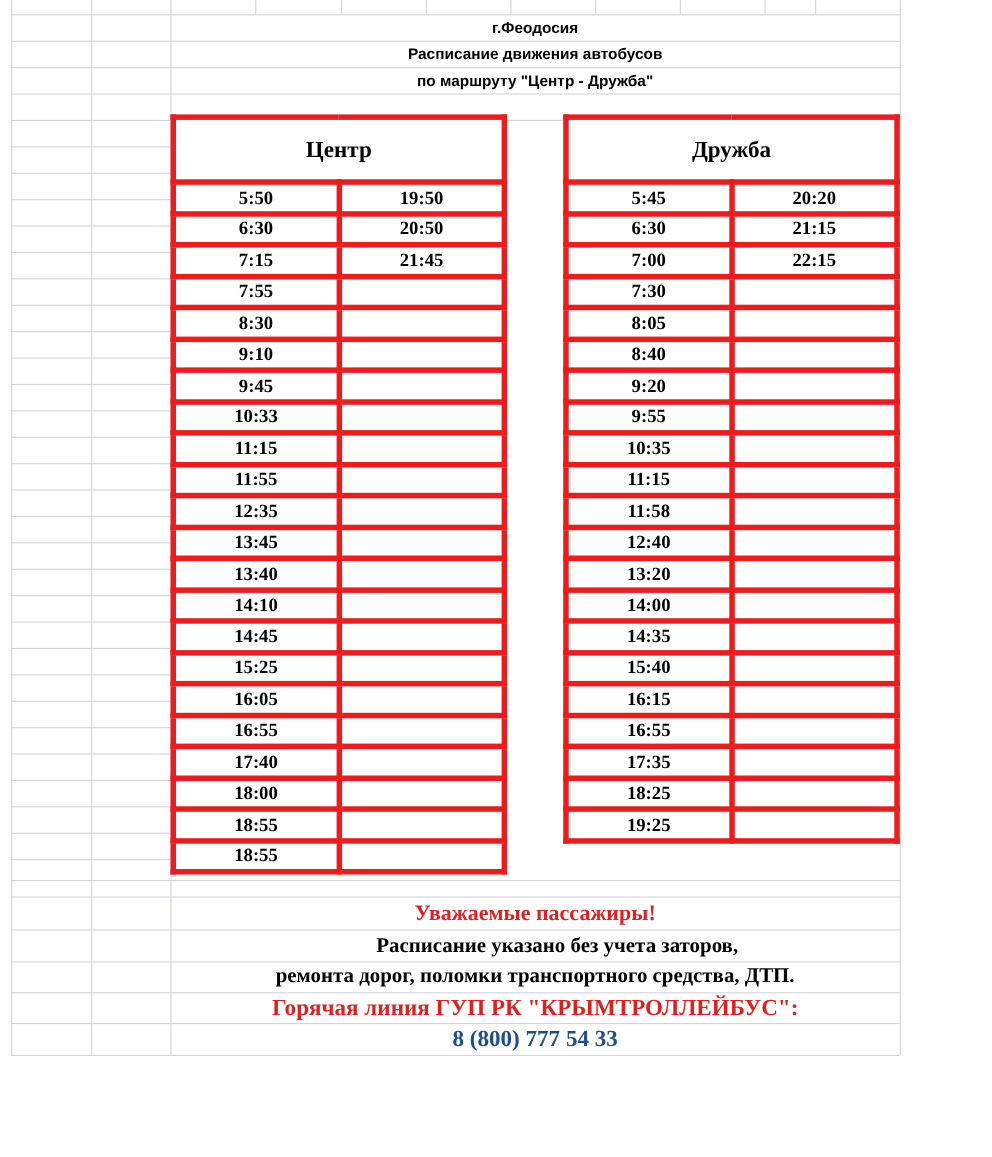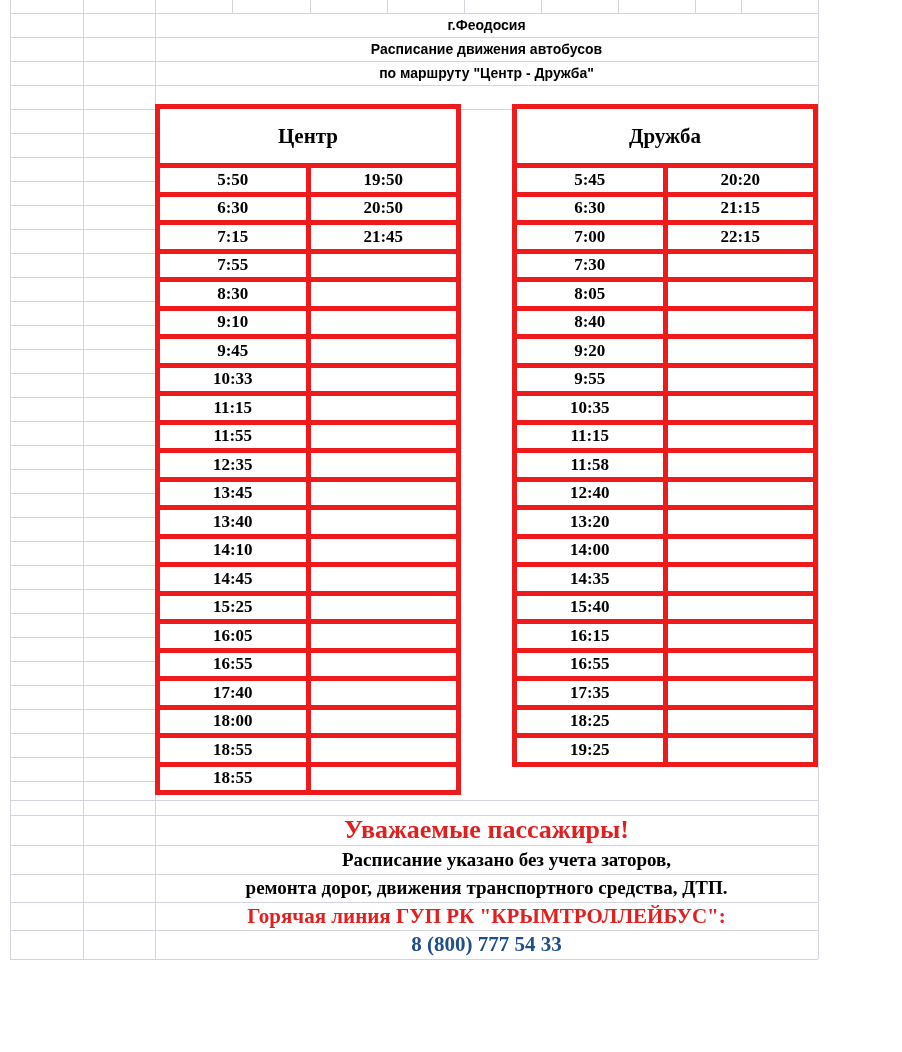--- a/index.html
+++ b/index.html
@@ -35,21 +35,21 @@
     border:5px solid #ed1b1b;
     text-align:center;vertical-align:middle;padding:0;
   }
   .bus-table th{height:54px;font-size:21px;}
   .bus-table td{height:23.5px;font-size:17px;width:50%;}
   
   .note{
     position:absolute;left:155px;width:663px;text-align:center;
     font-family:"Liberation Serif",serif;font-weight:bold;color:#000;
   }
-  .n0{top:815px;height:30px;line-height:30px;font-size:26px;}
+  .n0{top:815px;height:30px;line-height:30px;font-size:20px;}
   .n1{top:845px;height:29px;line-height:29px;font-size:19px;}
   .n2{top:874px;height:28px;line-height:28px;font-size:19px;}
   .n3{top:902px;height:28px;line-height:28px;font-size:21px;}
   .n4{top:930px;height:29px;line-height:29px;font-size:21px;}
 </style>
 </head>
 <body>
 
 <div class="sheet">
 
@@ -299,17 +299,17 @@
         </tr>
         <tr>
           <td>19:25</td>
           <td></td>
         </tr>
       </tbody>
   </table>
 
   <div class="note n0" style="color: rgb(227, 30, 30);">Уважаемые пассажиры!</div>
   <div class="note n1" style="color: rgb(0, 0, 0); padding-left: 20px;">Расписание указано без учета заторов,</div>
-  <div class="note n2" style="color: rgb(0, 0, 0);">ремонта дорог, движения транспортного средства, ДТП.</div>
+  <div class="note n2" style="color: rgb(0, 0, 0);">ремонта дорог, поломки транспортного средства, ДТП.</div>
   <div class="note n3" style="color: rgb(227, 30, 30);">Горячая линия ГУП РК "КРЫМТРОЛЛЕЙБУС":</div>
   <div class="note n4" style="color: rgb(31, 78, 140);">8 (800) 777 54 33</div>
 
 </div>
 
 </body></html>

